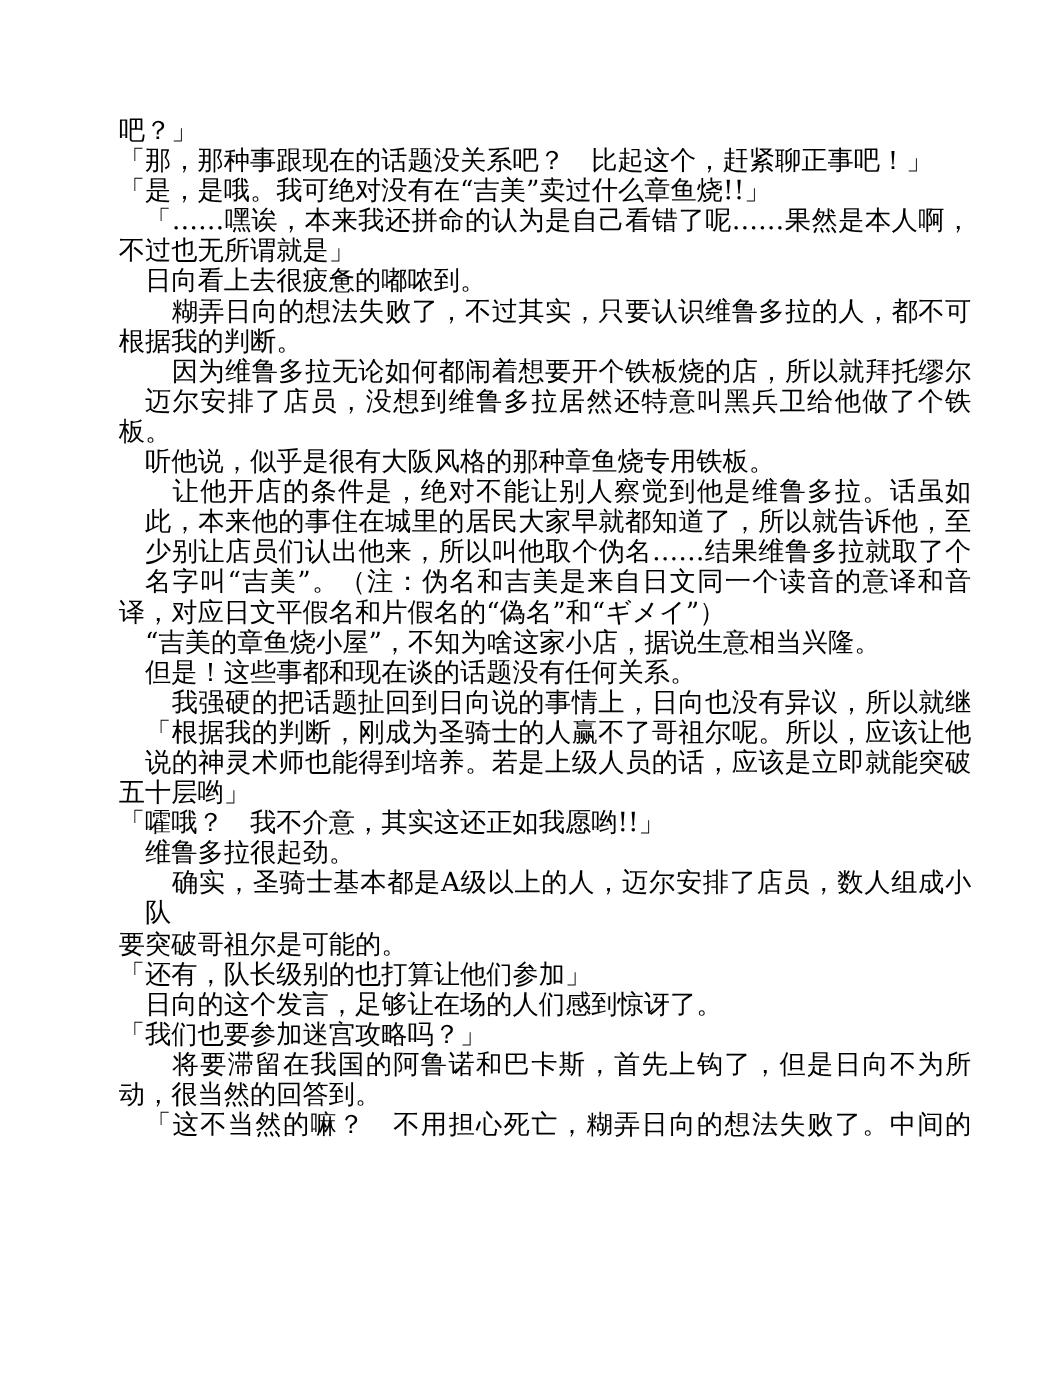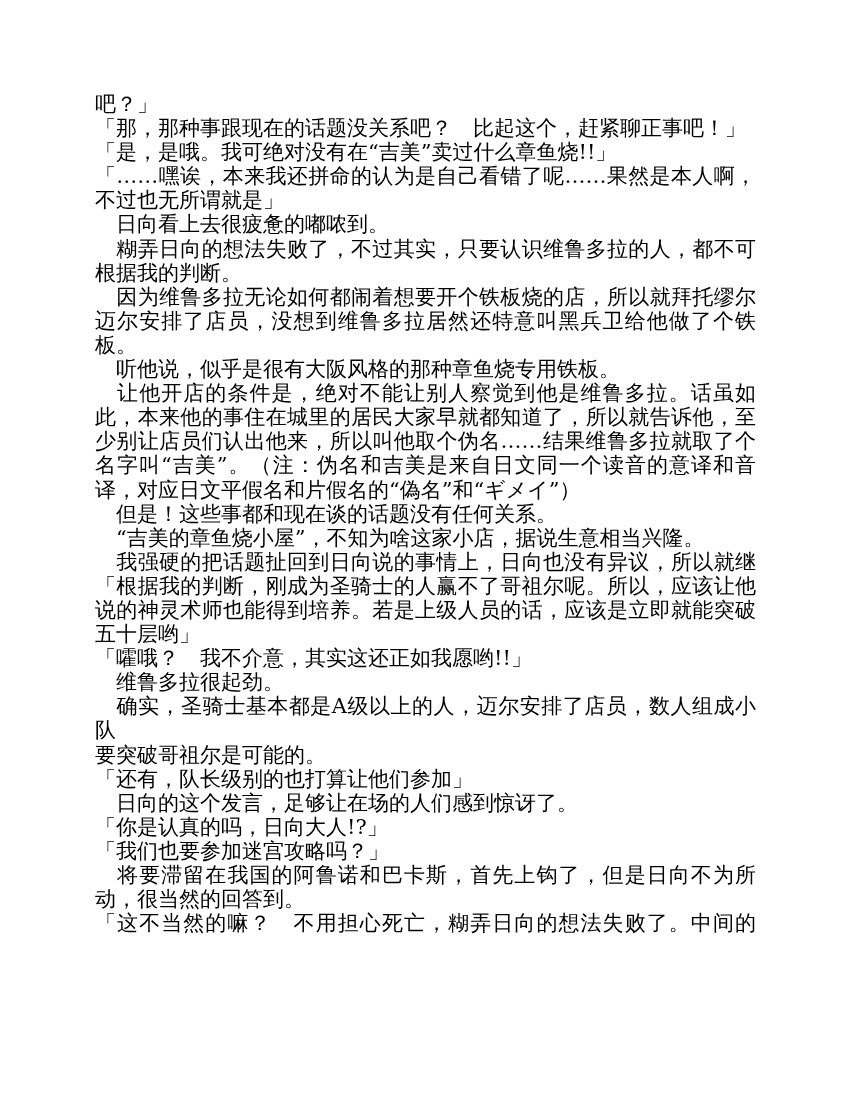--- a/index.html
+++ b/index.html
@@ -35,20 +35,21 @@
   .text-line {
     width: 100%;
     text-align: justify;
     text-align-last: left;
     white-space: normal;
     overflow: visible;
   }
   .text-line.full {
     
     text-align-last: justify;
+    margin-left: 21px;
   }
 </style>
 </head>
 <body style="background: rgb(255, 255, 255);">
 
 <div class="doc-page">
   <div class="text-block" id="text-block" style="color: rgb(0, 0, 0);">
       <div class="text-line">吧？」</div>
       <div class="text-line">「那，那种事跟现在的话题没关系吧？　比起这个，赶紧聊正事吧！」</div>
       <div class="text-line">「是，是哦。我可绝对没有在“吉美”卖过什么章鱼烧!!」</div>
@@ -59,31 +60,30 @@
       <div class="text-line">根据我的判断。</div>
       <div class="text-line full">　因为维鲁多拉无论如何都闹着想要开个铁板烧的店，所以就拜托缪尔</div>
       <div class="text-line full">迈尔安排了店员，没想到维鲁多拉居然还特意叫黑兵卫给他做了个铁</div>
       <div class="text-line">板。</div>
       <div class="text-line">　听他说，似乎是很有大阪风格的那种章鱼烧专用铁板。</div>
       <div class="text-line full">　让他开店的条件是，绝对不能让别人察觉到他是维鲁多拉。话虽如</div>
       <div class="text-line full">此，本来他的事住在城里的居民大家早就都知道了，所以就告诉他，至</div>
       <div class="text-line full">少别让店员们认出他来，所以叫他取个伪名……结果维鲁多拉就取了个</div>
       <div class="text-line full">名字叫“吉美”。（注：伪名和吉美是来自日文同一个读音的意译和音</div>
       <div class="text-line">译，对应日文平假名和片假名的“偽名”和“ギメイ”）</div>
+      <div class="text-line">　“吉美的章鱼烧小屋”，不知为啥这家小店，据说生意相当兴隆。</div>
       <div class="text-line">　但是！这些事都和现在谈的话题没有任何关系。</div>
-      <div class="text-line">　“吉美的章鱼烧小屋”，不知为啥这家小店，据说生意相当兴隆。</div>
       <div class="text-line full">　我强硬的把话题扯回到日向说的事情上，日向也没有异议，所以就继</div>
       <div class="text-line full">「根据我的判断，刚成为圣骑士的人赢不了哥祖尔呢。所以，应该让他</div>
       <div class="text-line full">说的神灵术师也能得到培养。若是上级人员的话，应该是立即就能突破</div>
       <div class="text-line">五十层哟」</div>
       <div class="text-line">「嚯哦？　我不介意，其实这还正如我愿哟!!」</div>
       <div class="text-line">　维鲁多拉很起劲。</div>
       <div class="text-line full">　确实，圣骑士基本都是A级以上的人，迈尔安排了店员，数人组成小队</div>
       <div class="text-line">要突破哥祖尔是可能的。</div>
       <div class="text-line">「还有，队长级别的也打算让他们参加」</div>
       <div class="text-line">　日向的这个发言，足够让在场的人们感到惊讶了。</div>
-      <div class="text-line">「你是认真的吗，日向大人!?」</div>
       <div class="text-line">「我们也要参加迷宫攻略吗？」</div>
       <div class="text-line full">　将要滞留在我国的阿鲁诺和巴卡斯，首先上钩了，但是日向不为所</div>
       <div class="text-line">动，很当然的回答到。</div>
       <div class="text-line full">「这不当然的嘛？　不用担心死亡，糊弄日向的想法失败了。中间的</div>
     </div>
 </div>
 
 </body></html>

